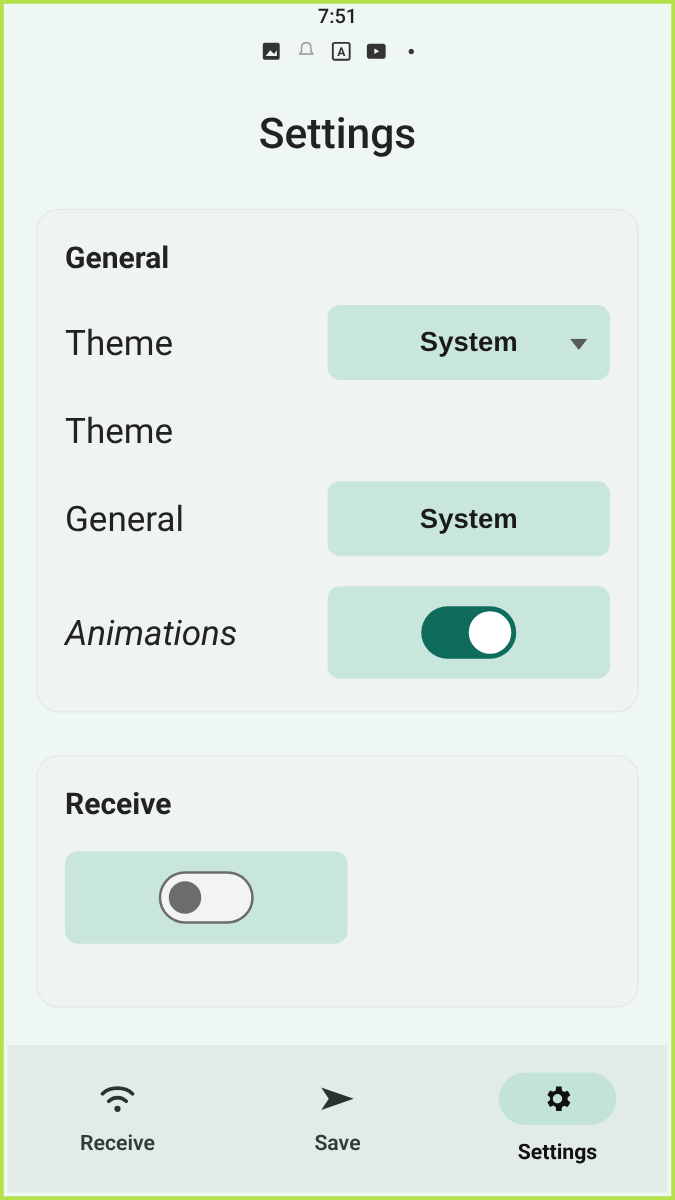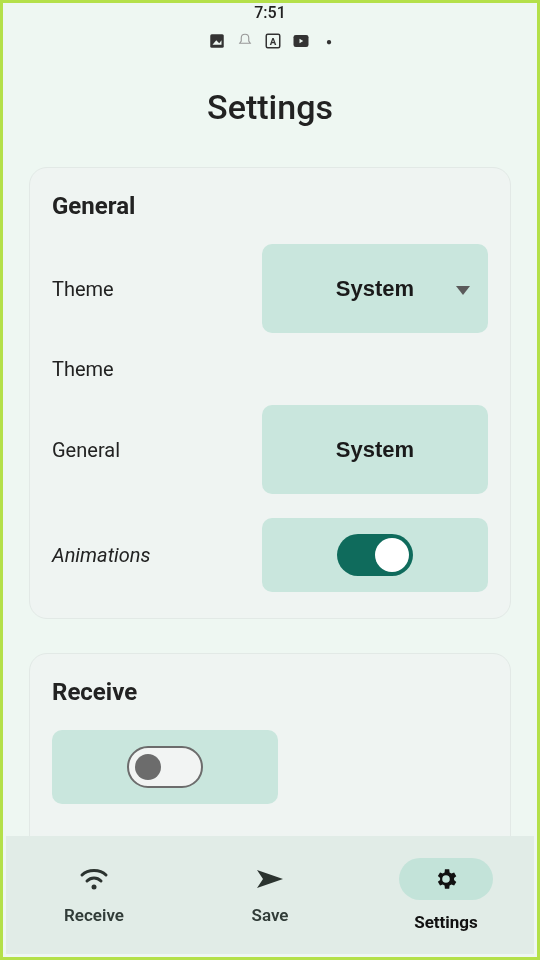--- a/index.html
+++ b/index.html
@@ -46,26 +46,26 @@
     margin-bottom: 24px;
   }
   .row {
     display: flex;
     align-items: center;
     justify-content: space-between;
     margin-bottom: 24px;
   }
   .row:last-child { margin-bottom: 0; font-style: italic; }
   .row-label {
-    font-size: 20px;
+    font-size: 28px;
     color: #222;
   }
   .select-btn {
     width: 226px;
-    height: 89px;
+    height: 60px;
     background: #c9e6dd;
     border: none;
     border-radius: 10px;
     display: flex;
     align-items: center;
     justify-content: center;
     position: relative;
     font-size: 22px;
     font-weight: 600;
     color: #1a1a1a;

